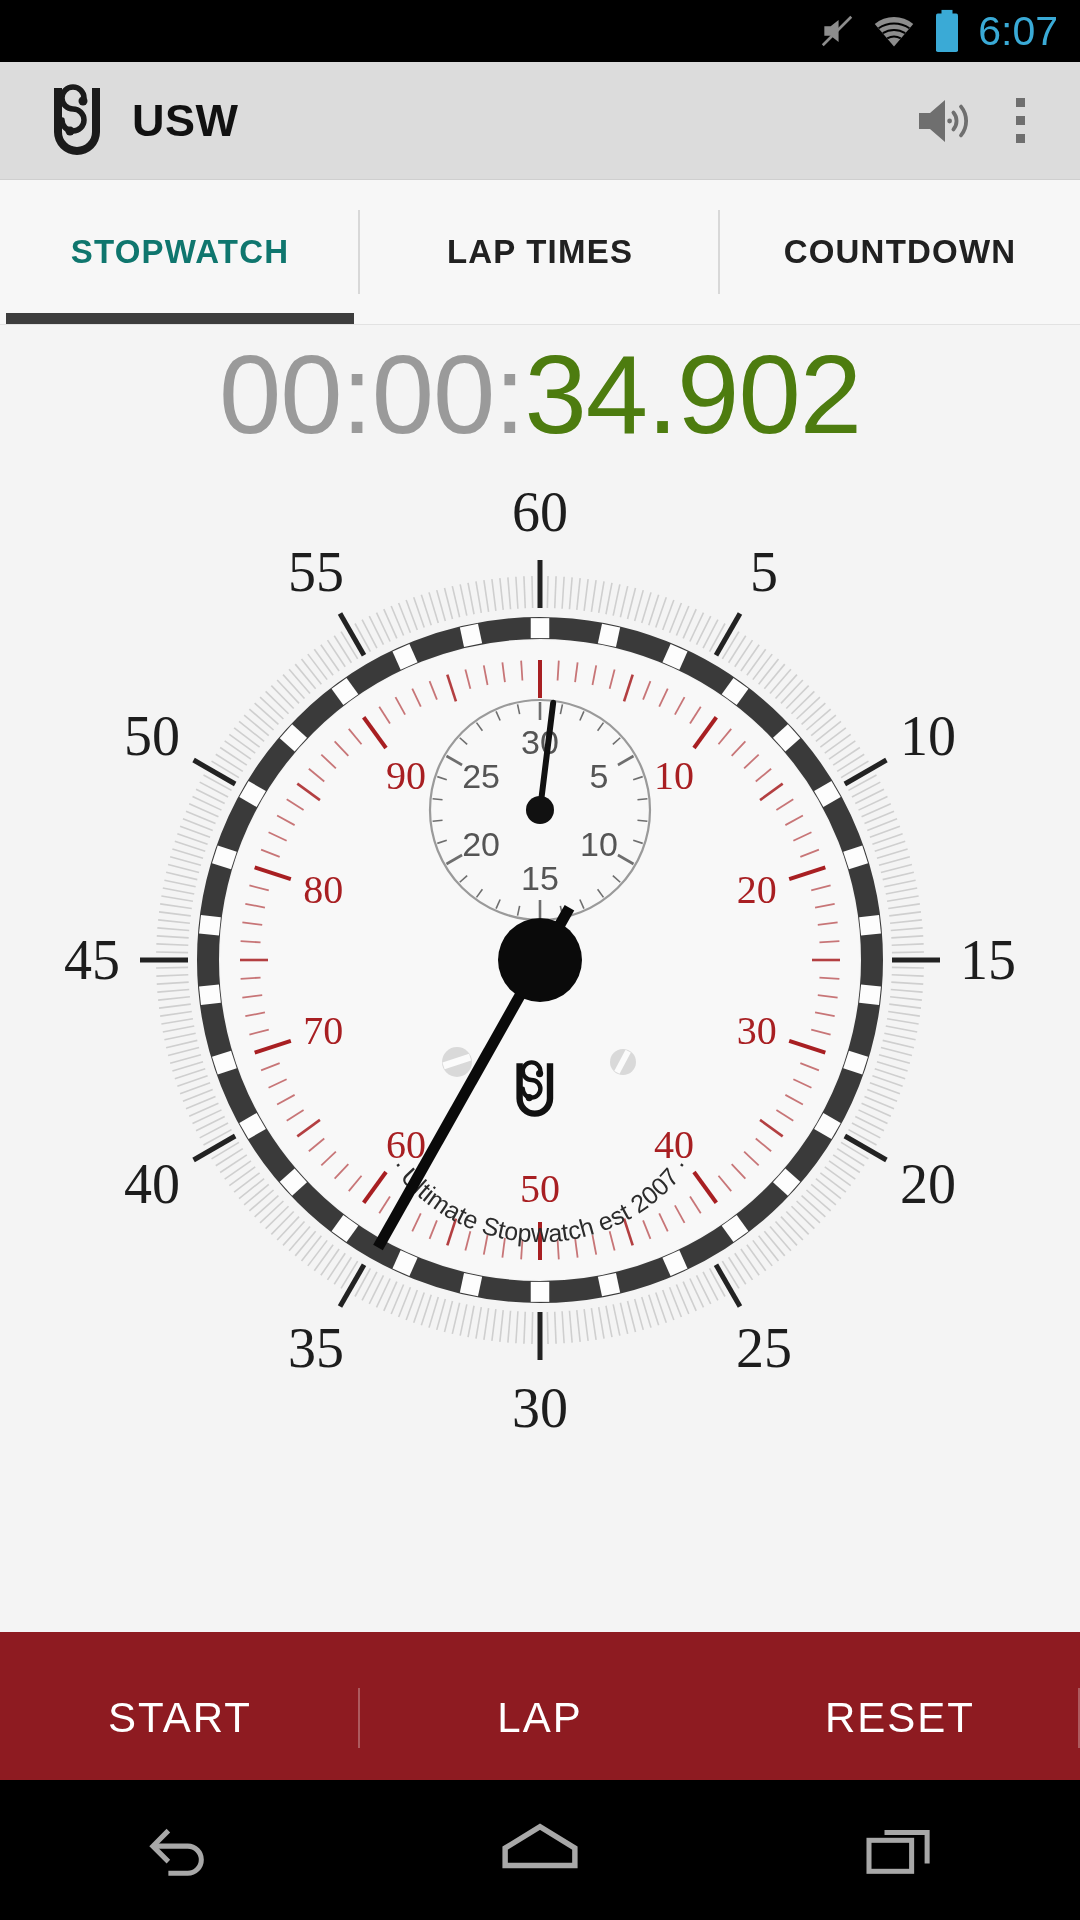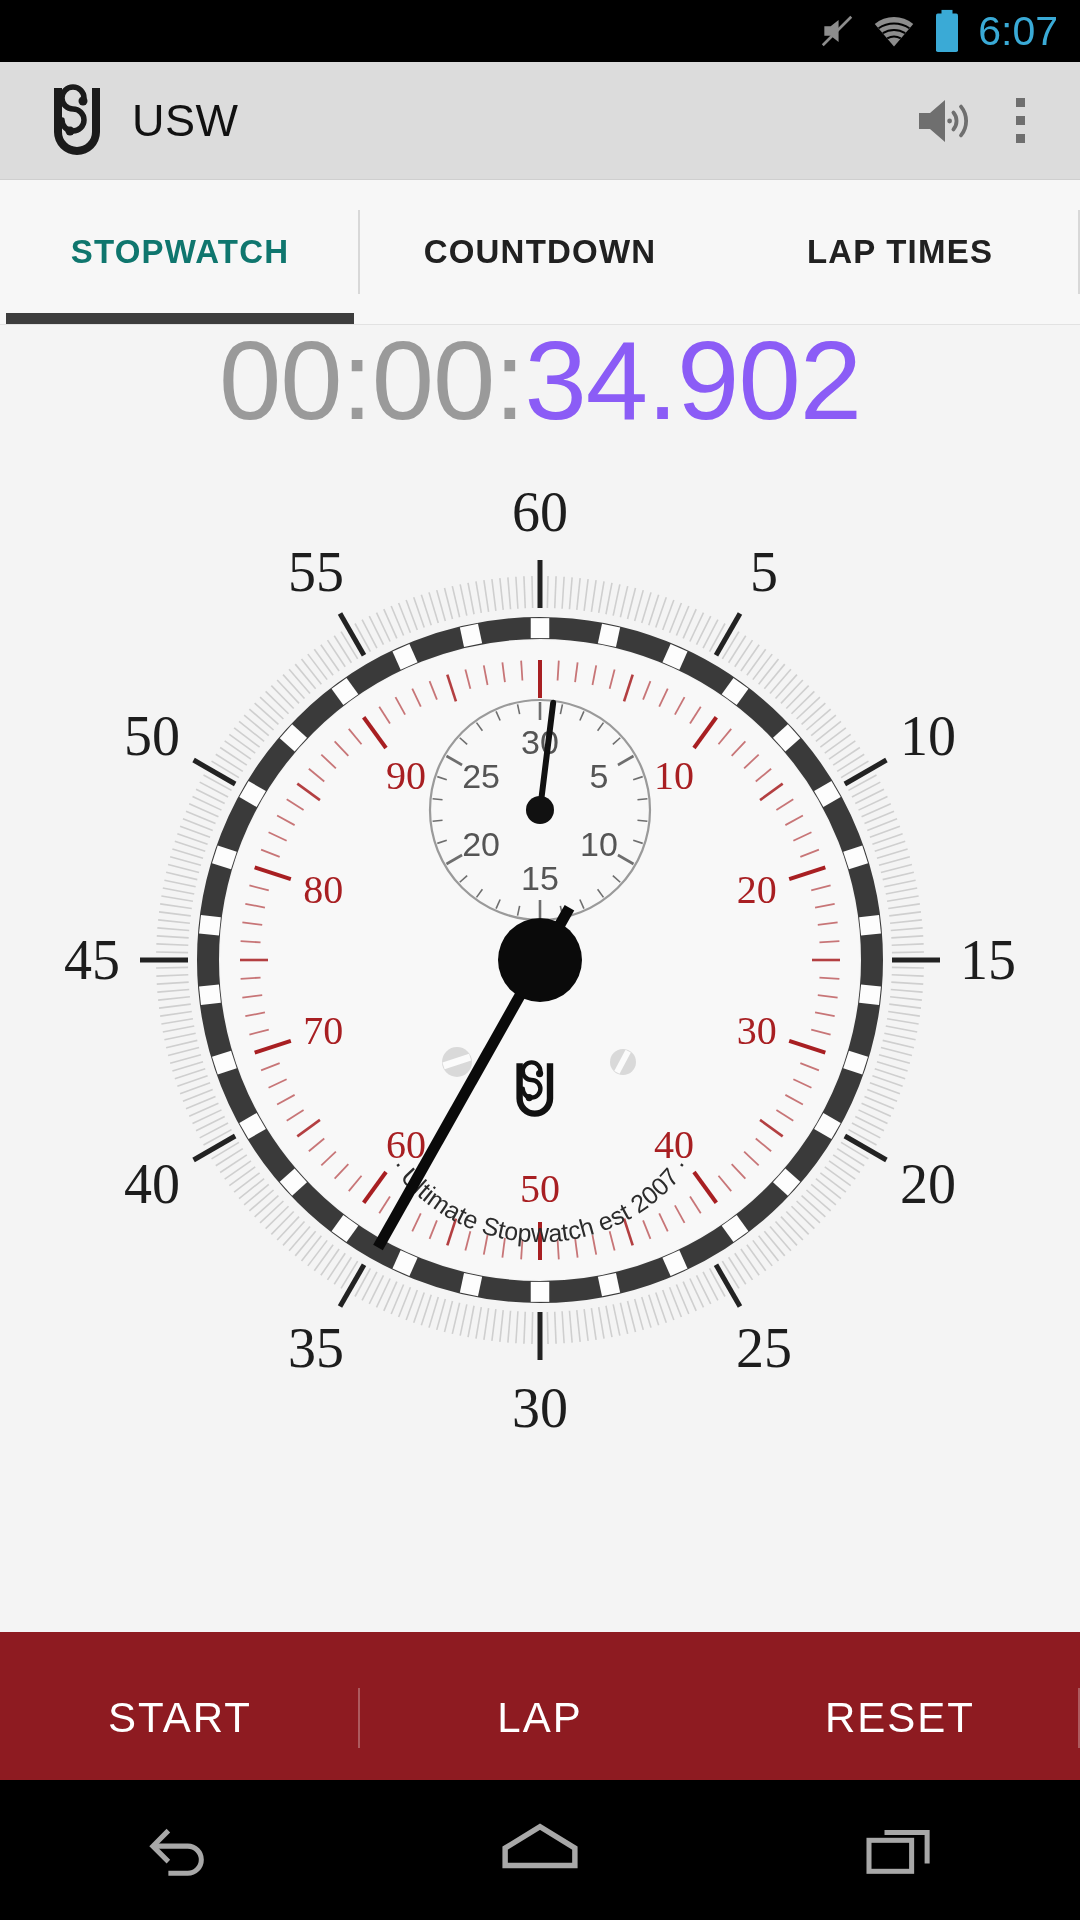--- a/index.html
+++ b/index.html
@@ -18,47 +18,47 @@
   .sb-clock { color:#3aaad6; font-size:41px; letter-spacing:0px; line-height:1;
               font-family:"Liberation Sans", sans-serif; }
 
   
   .actionbar {
     position:absolute; left:0; top:62px; width:1080px; height:118px;
     background:#dcdcdc; display:flex; align-items:center; padding:0 24px;
     border-bottom:1px solid #cfcfcf;
   }
   .ab-logo { width:62px; height:74px; margin-left:22px; margin-right:24px; flex:0 0 auto; }
-  .ab-title { font-size:45px; color:#111; font-weight:400; letter-spacing:0.5px; }
+  .ab-title { font-size:45px; color:#111; font-weight:700; letter-spacing:0.5px; }
   .ab-spacer { flex:1 1 auto; }
   .ab-btn { width:92px; height:92px; display:flex; align-items:center; justify-content:center; }
   .ab-overflow { width:60px; height:92px; display:flex; flex-direction:column;
                  align-items:center; justify-content:center; gap:9px; margin-right:6px; }
   .dot { width:9px; height:9px; background:#6f6f6f; }
 
   
   .tabbar {
     position:absolute; left:0; top:180px; width:1080px; height:145px;
     background:#f7f7f7; display:flex; border-bottom:1px solid #e2e2e2;
   }
   .tab { flex:1 1 0; position:relative; display:flex; align-items:center; justify-content:center; }
   .tab-label { font-size:33px; font-weight:bold; letter-spacing:1.2px; color:#0f766e; }
   .tab.inactive .tab-label { color:#212121; }
   .tab-sep { position:absolute; right:0; top:30px; bottom:30px; width:2px; background:#d8d8d8; }
   .tab-indicator { position:absolute; left:6px; right:6px; bottom:0; height:11px; background:#3d3d3d; }
 
   
   .time-wrap {
     position:absolute; left:0; top:325px; width:1080px; height:140px;
-    display:flex; align-items:flex-start; justify-content:center;
+    display:flex; align-items:center; justify-content:center;
   }
   .time-text { font-size:112px; font-weight:300; line-height:1; letter-spacing:-1px;
                font-family:"Liberation Sans", sans-serif; white-space:pre; }
   .time-dim { color:#9a9a9a; }
-  .time-main { color:#8b5cf6; }
+  .time-main { color:#4d7c0f; }
 
   
   .dial-area { position:absolute; left:0; top:460px; width:1080px; height:1170px; }
   .dial-svg { position:absolute; left:50%; top:0; transform:translateX(-50%); }
 
   
   .buttonbar {
     position:absolute; left:0; bottom:140px; width:1080px; height:148px;
     background:#8e1b21; display:flex;
   }
@@ -133,25 +133,25 @@
     </span>
   </div>
 
   <div class="tabbar">
     <div class="tab">
       <span class="tab-label">STOPWATCH</span>
       <span class="tab-sep"></span>
       <span class="tab-indicator"></span>
     </div>
     <div class="tab inactive">
-      <span class="tab-label">COUNTDOWN</span>
+      <span class="tab-label">LAP TIMES</span>
+      <span class="tab-sep"></span>
     </div>
     <div class="tab inactive">
-      <span class="tab-label">LAP TIMES</span>
-      <span class="tab-sep"></span>
+      <span class="tab-label">COUNTDOWN</span>
     </div>
   </div>
 
   <div class="time-wrap">
     <span class="time-text time-dim">00:00:</span>
       <span class="time-text time-main">34.902</span>
   </div>
 
   <div class="dial-area">
     <svg class="dial-svg" width="1000" height="1000" viewBox="0 0 1000 1000">

